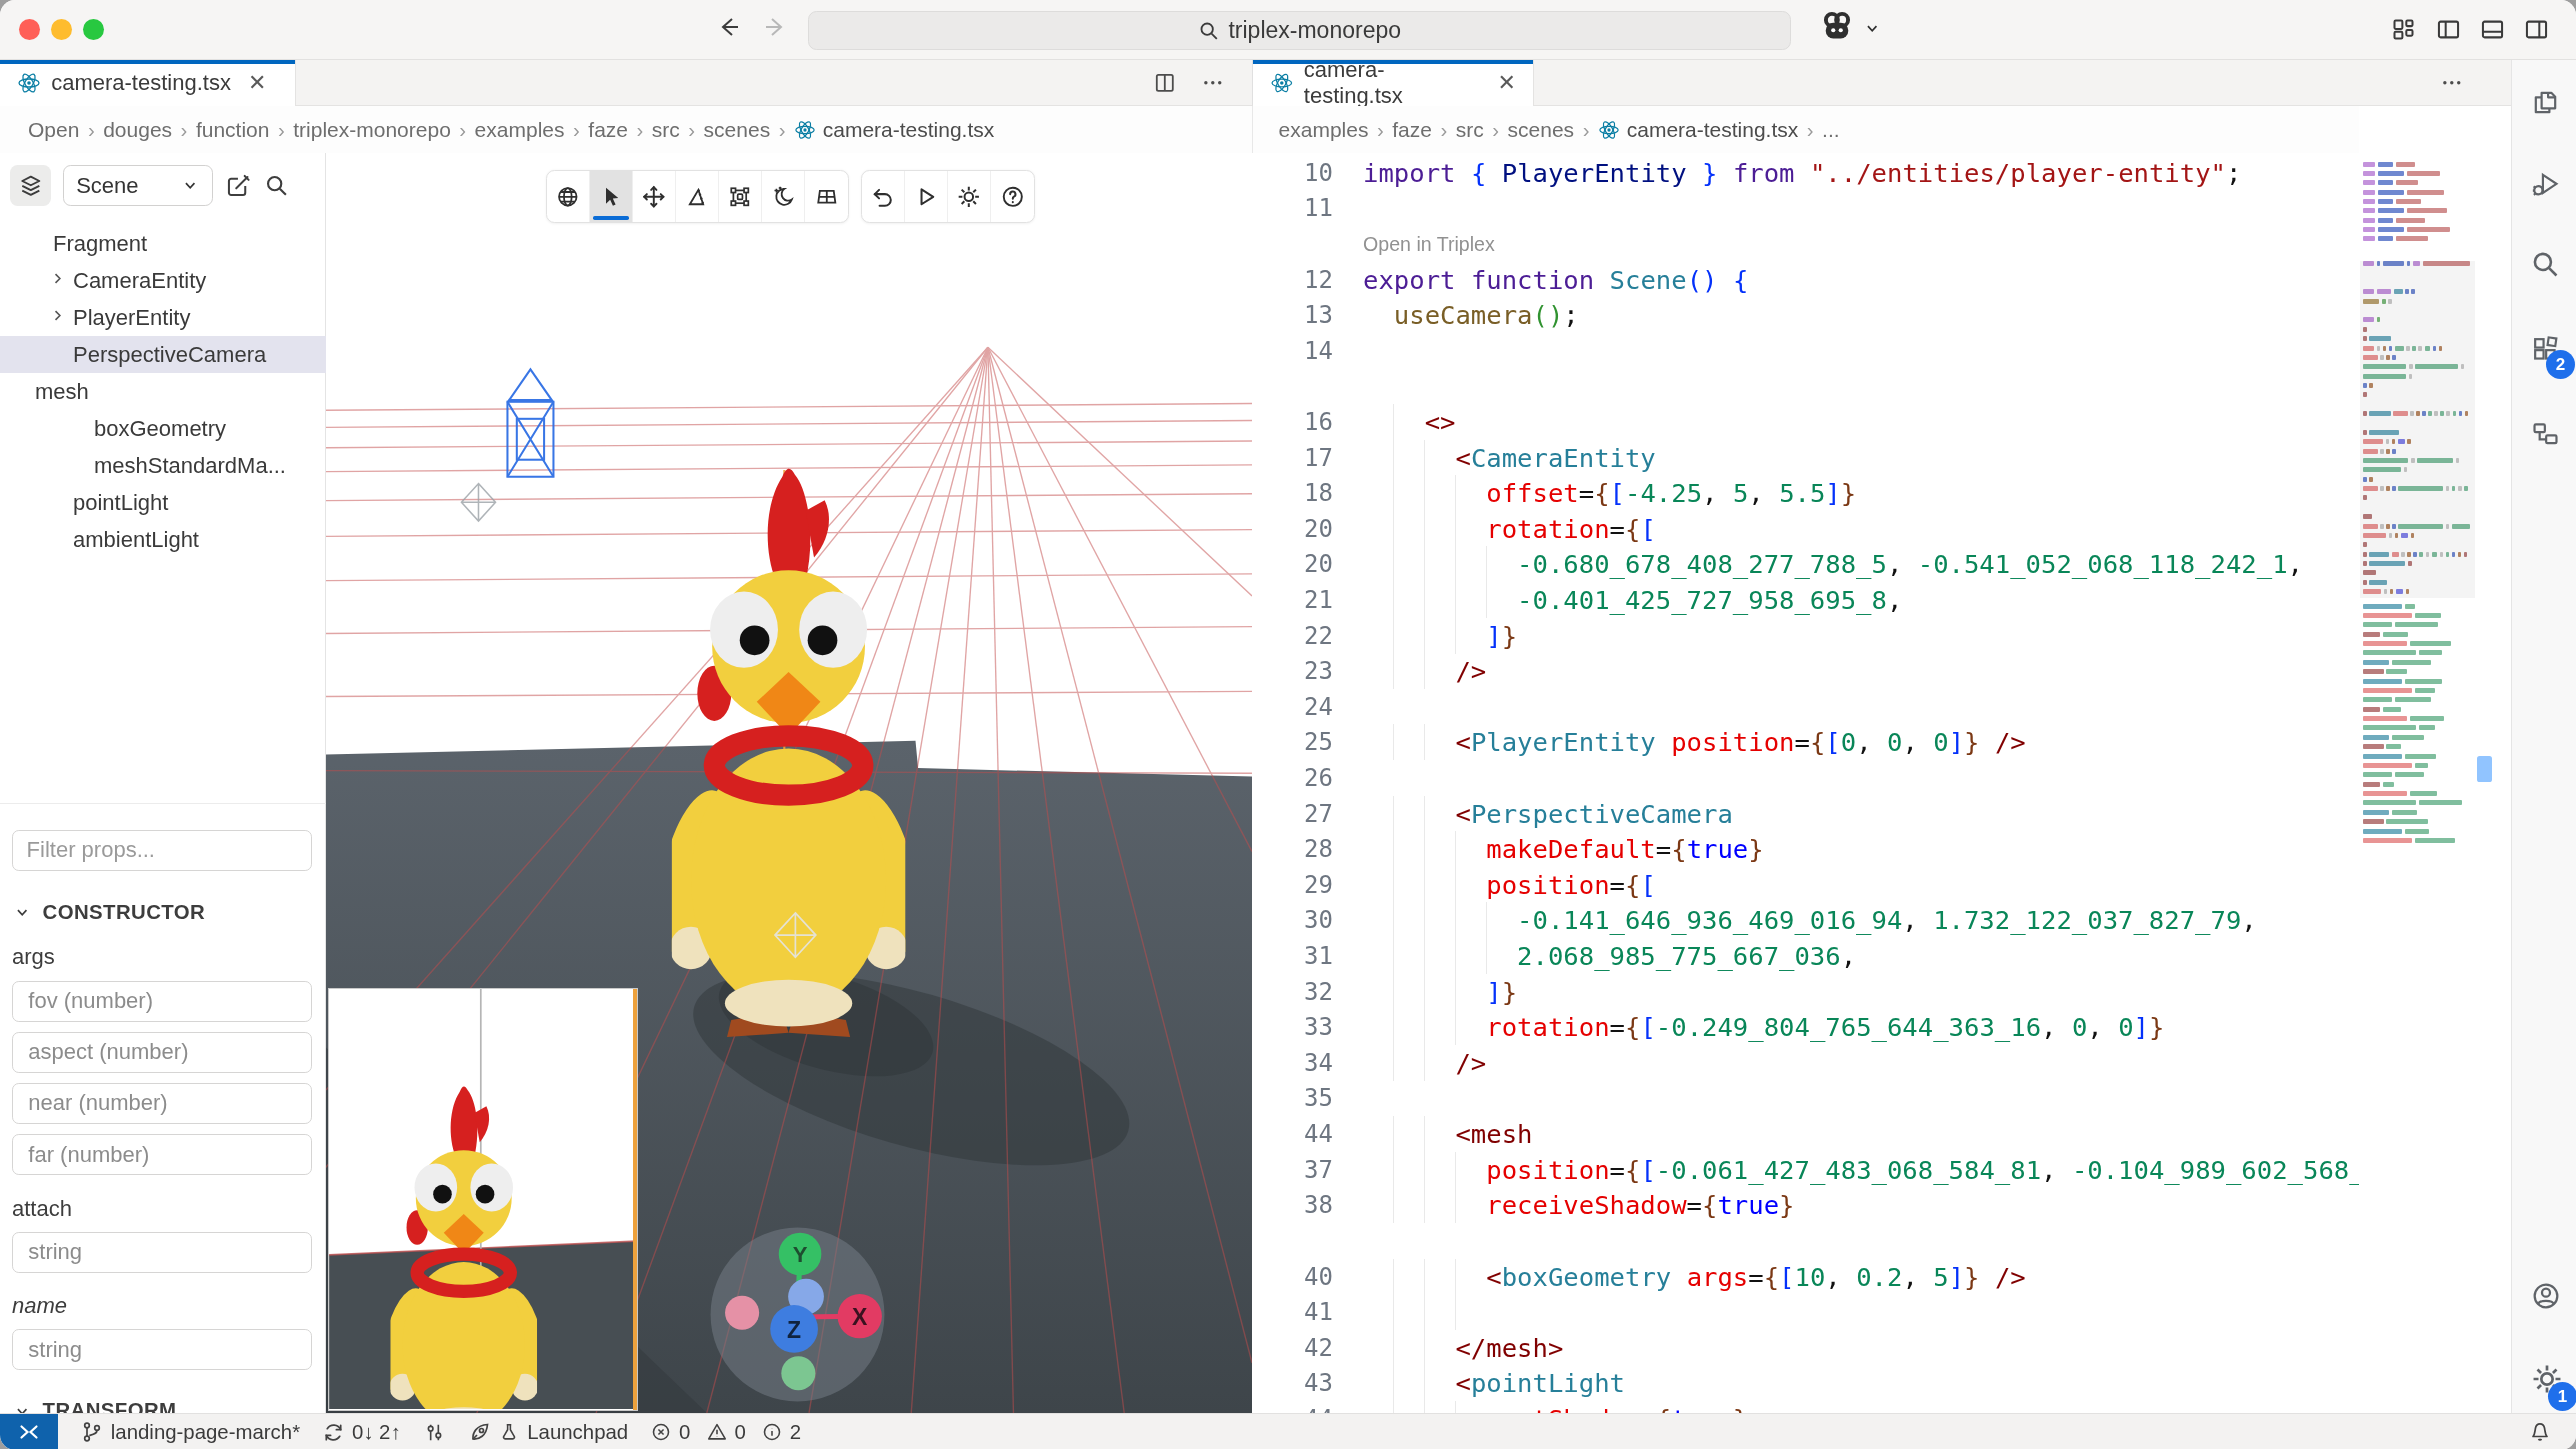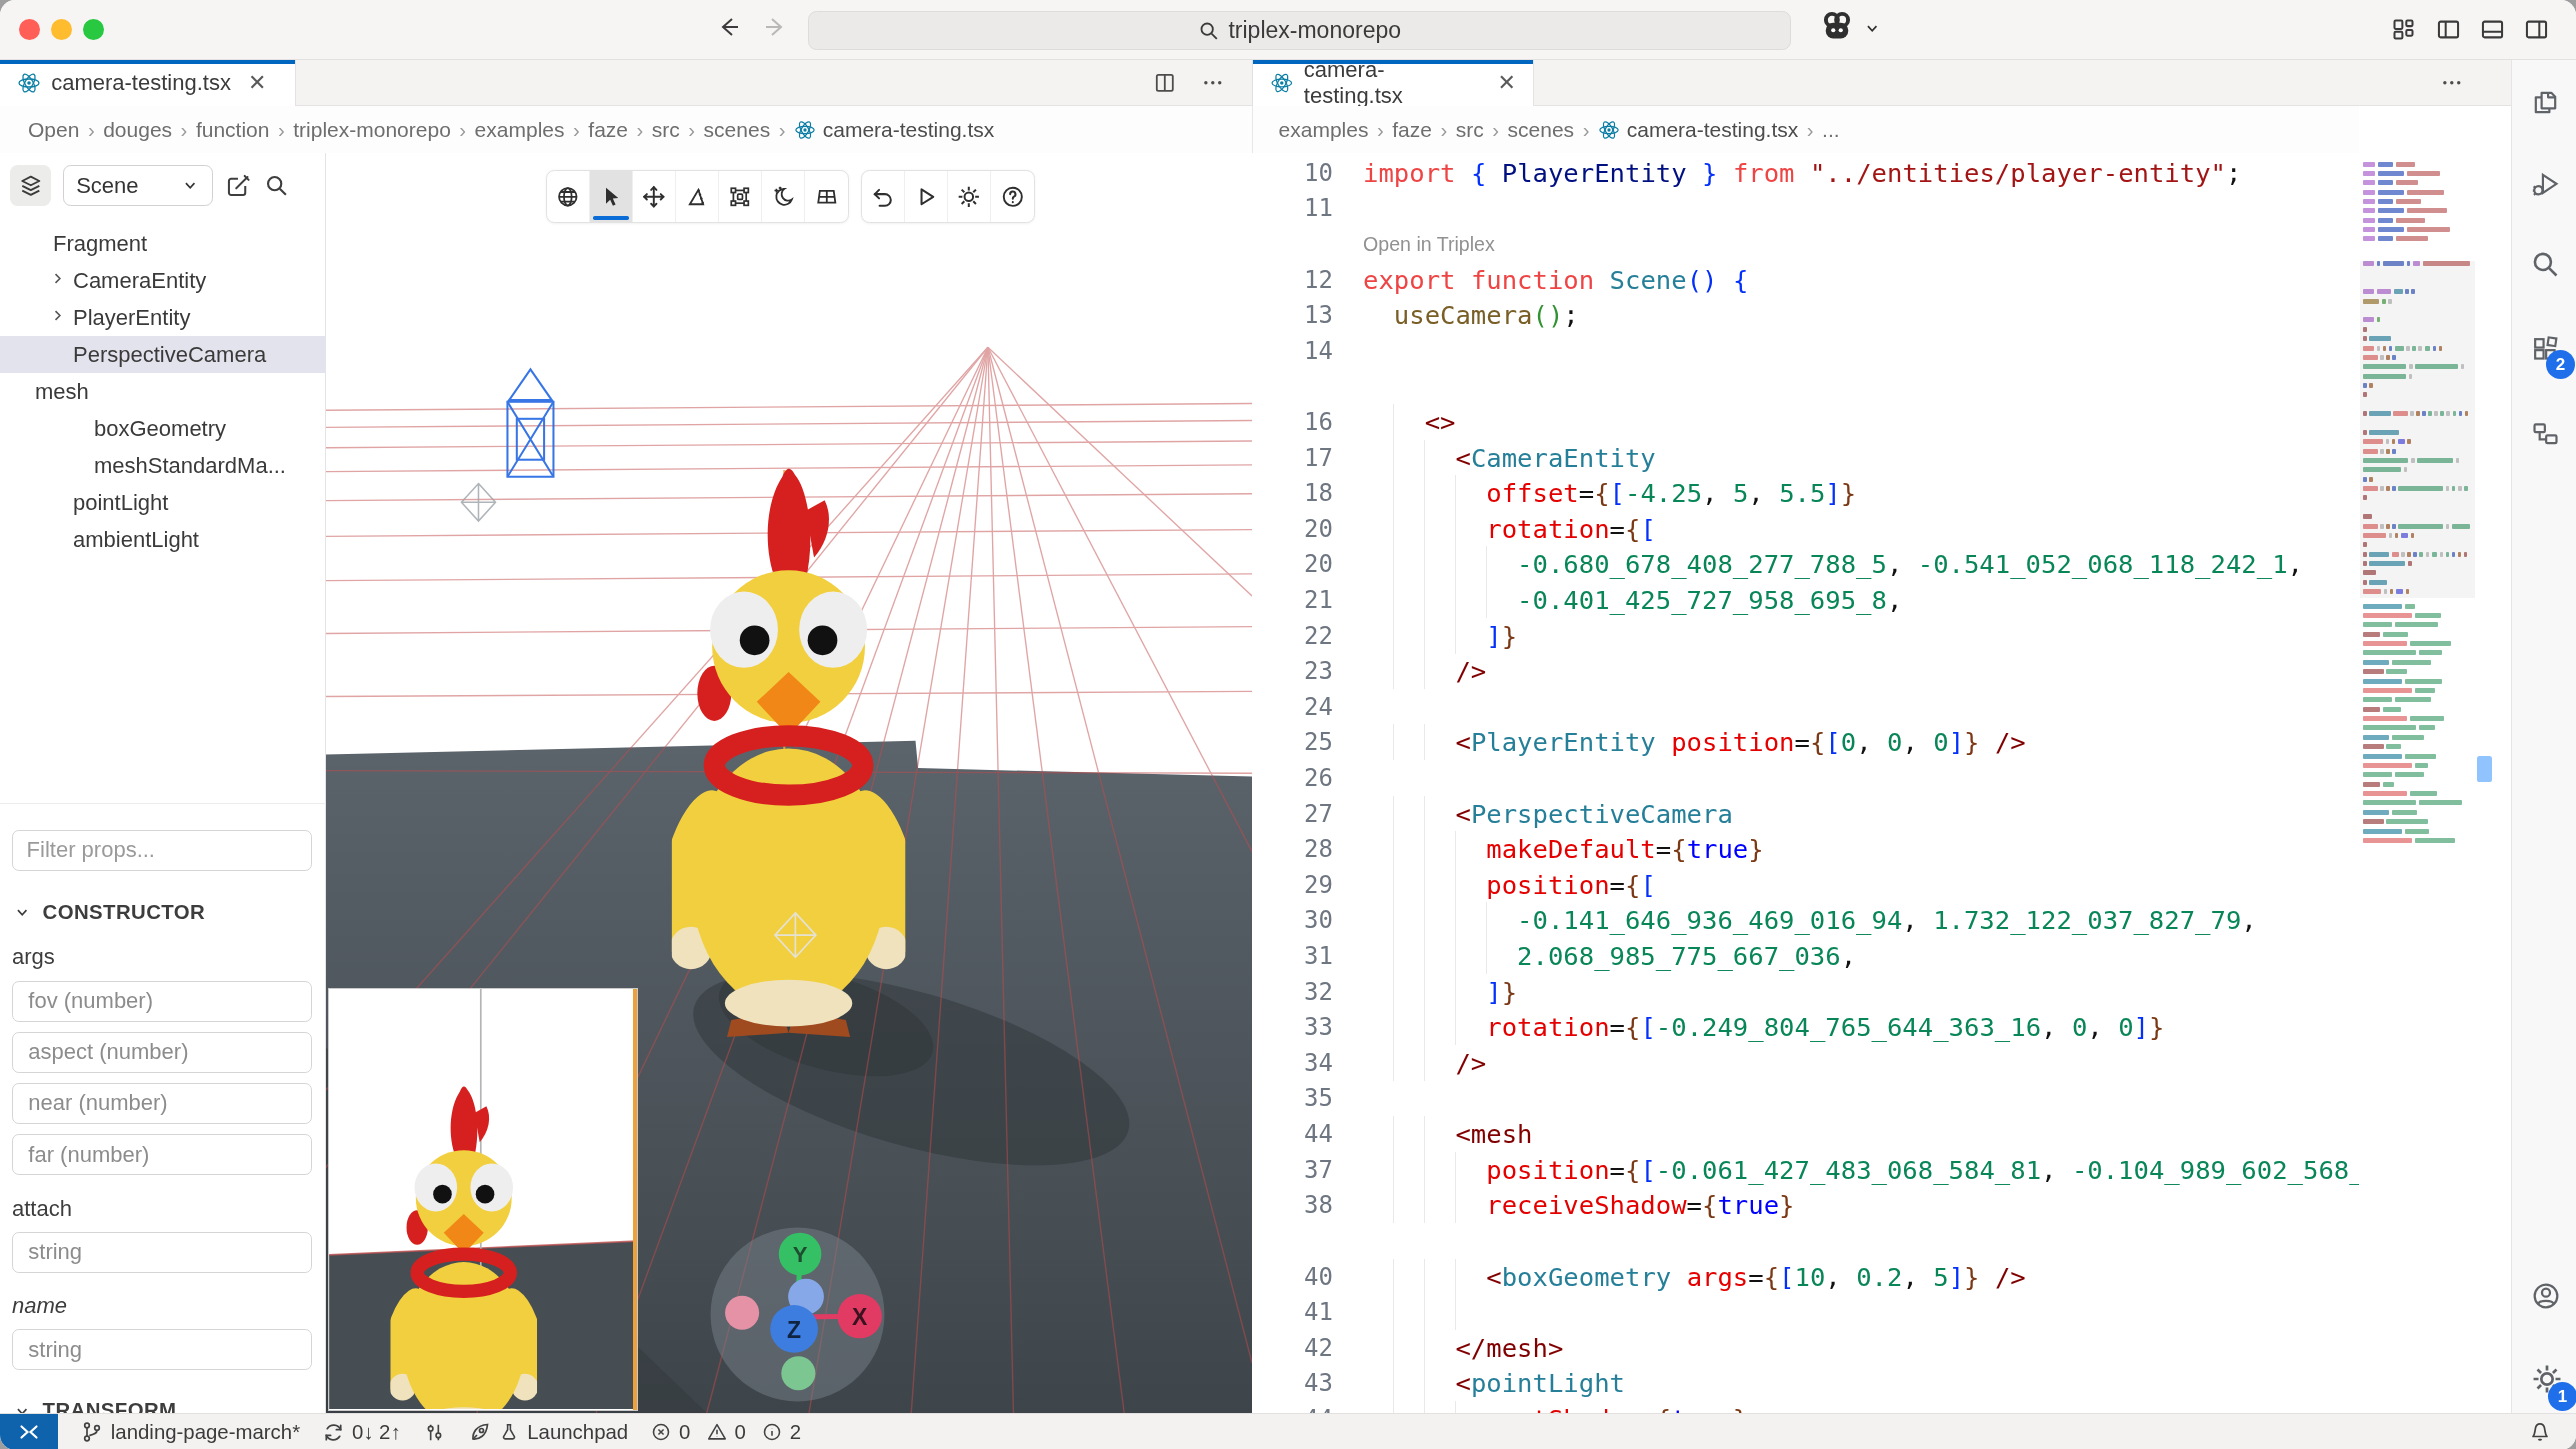--- a/index.html
+++ b/index.html
@@ -62,21 +62,21 @@
   #inset { position:absolute; left:1.7px; top:835px; width:310px; height:423px; border:1.7px solid #c9c9c9; background:#fff; overflow:hidden; }
   #inset-orange { position:absolute; right:0; top:0; width:3.4px; height:100%; background:#eda13c; }
 
   
   #editor { position:absolute; left:1252px; top:153px; width:1107px; height:1260px; background:#fff; overflow:hidden; font-family:"DejaVu Sans Mono",monospace; }
   .crow { position:absolute; left:0; width:1107px; height:36px; white-space:pre; font-size:25.6px; line-height:36px; }
   .crow .ln { position:absolute; left:0; width:81px; text-align:right; color:#6e7681; font-size:24px; }
   .crow .ct { position:absolute; left:111px; }
   .crow .guide { position:absolute; top:0; width:0.9px; height:36px; background:#e9e9e9; }
   .lensrow { position:absolute; left:111px; font-family:"Liberation Sans",sans-serif; font-size:19.6px; color:#919191; line-height:36px; }
-  .k{color:#ef4444}.p{color:#111}.b{color:#0431fa}.g{color:#319331}.w{color:#7b3814}.t{color:#267f99}.m{color:#800000}.a{color:#e50000}.n{color:#098658}.s{color:#a31515}.o{color:#0000ff}.f{color:#795e26}.c{color:#001080}
+  .k{color:#4c1d95}.p{color:#111}.b{color:#0431fa}.g{color:#319331}.w{color:#7b3814}.t{color:#267f99}.m{color:#800000}.a{color:#e50000}.n{color:#098658}.s{color:#a31515}.o{color:#0000ff}.f{color:#795e26}.c{color:#001080}
   #minimap { position:absolute; left:2360px; top:153px; width:115px; height:1260px; background:#fff; }
   .mmrow { position:absolute; display:flex; gap:2.6px; height:5.1px; }
   .mmseg { height:5.1px; border-radius:0.9px; opacity:.75; }
   #mm-view { position:absolute; left:0; width:115px; background:rgba(0,0,0,.045); }
   #scrollmark { position:absolute; left:2477px; top:756px; width:15.3px; height:25.6px; background:#3794ff; opacity:.55; border-radius:2.6px; }
 
   
   #activitybar { position:absolute; left:2511px; top:60px; width:65px; height:1354px; background:#f8f8f8; border-left:0.9px solid #e5e5e5; }
   .act-ic { position:absolute; left:18px; color:#5f6368; }
   .badge { position:absolute; width:29px; height:29px; border-radius:50%; background:#1f6feb; color:#fff; font-size:17px; font-weight:bold; display:flex; align-items:center; justify-content:center; }

